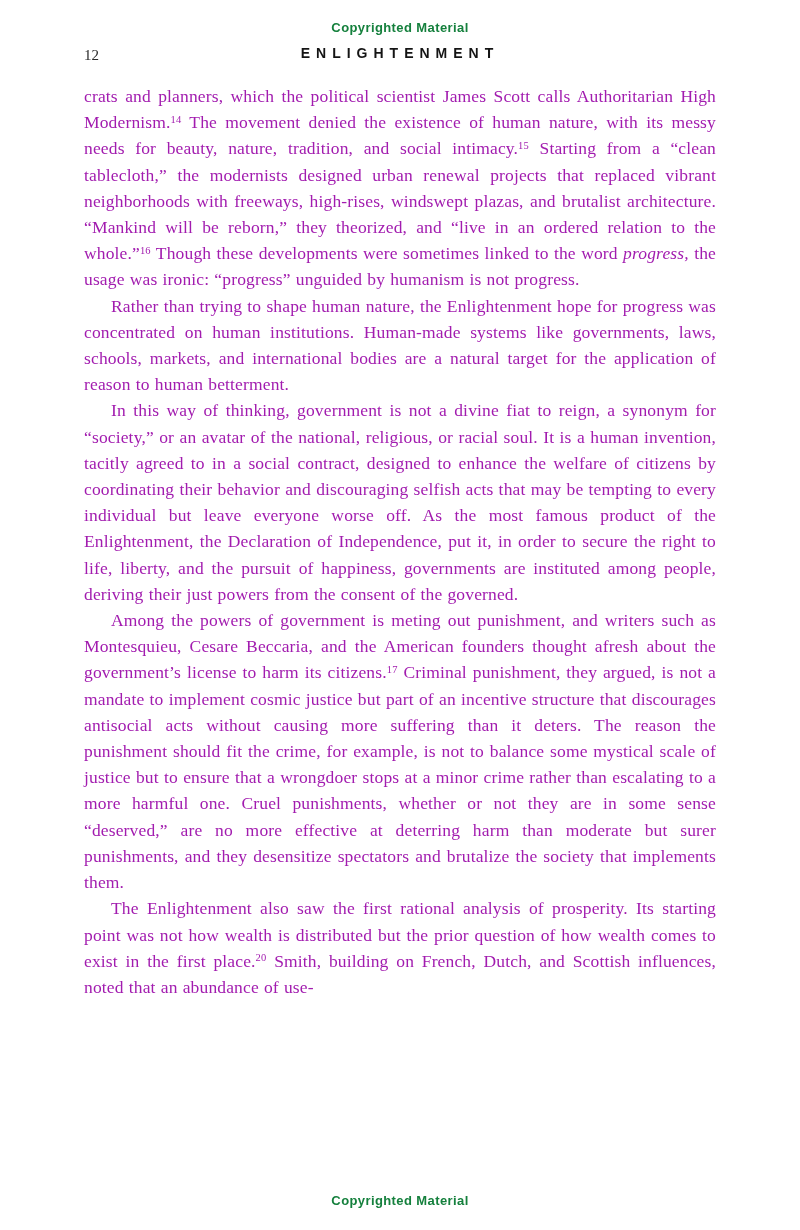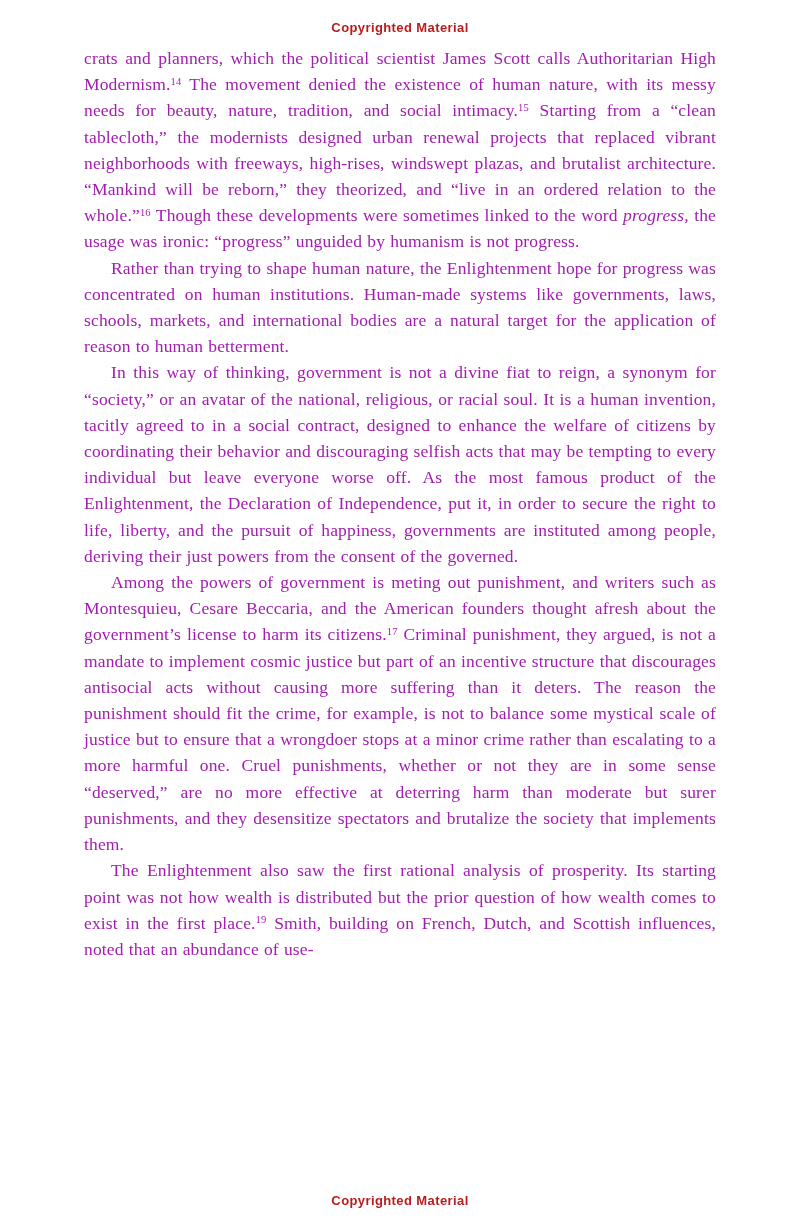--- a/index.html
+++ b/index.html
@@ -17,21 +17,21 @@
     font-family: "Liberation Serif", serif;
     color: #1c1c1c;
     overflow: hidden;
   }
   .copyright {
     text-align: center;
     font-family: "Liberation Sans", sans-serif;
     font-size: 13px;
     font-weight: bold;
     letter-spacing: 0.4px;
-    color: #b91c1c;
+    color: #15803d;
   }
   .copyright.top {
     margin: 0 0 10px 0;
   }
   .copyright.bottom {
     position: absolute;
     bottom: 22px;
     left: 0;
     right: 0;
   }
@@ -82,23 +82,27 @@
   .para i {
     font-style: italic;
   }
 </style>
 </head>
 <body>
 
 <div class="page">
   <div class="copyright top">Copyrighted Material</div>
 
+  <div class="page-header">
+    <span class="pagenum">12</span>
+    <span class="running-title">ENLIGHTENMENT</span>
+  </div>
 
   <div class="body-text">
       <p class="para"><span>crats and planners, which the political scientist James Scott calls Authoritarian High Modernism.</span><sup>14</sup><span> The movement denied the existence of human nature, with its messy needs for beauty, nature, tradition, and social intimacy.</span><sup>15</sup><span> Starting from a “clean tablecloth,” the modernists designed urban renewal projects that replaced vibrant neighborhoods with freeways, high-rises, windswept plazas, and brutalist architecture. “Mankind will be reborn,” they theorized, and “live in an ordered relation to the whole.”</span><sup>16</sup><span> Though these developments were sometimes linked to the word </span><i>progress,</i><span> the usage was ironic: “progress” unguided by humanism is not progress.</span></p>
       <p class="para indent"><span>Rather than trying to shape human nature, the Enlightenment hope for progress was concentrated on human institutions. Human-made systems like governments, laws, schools, markets, and international bodies are a natural target for the application of reason to human betterment.</span></p>
       <p class="para indent"><span>In this way of thinking, government is not a divine fiat to reign, a synonym for “society,” or an avatar of the national, religious, or racial soul. It is a human invention, tacitly agreed to in a social contract, designed to enhance the welfare of citizens by coordinating their behavior and discouraging selfish acts that may be tempting to every individual but leave everyone worse off. As the most famous product of the Enlightenment, the Declaration of Independence, put it, in order to secure the right to life, liberty, and the pursuit of happiness, governments are instituted among people, deriving their just powers from the consent of the governed.</span></p>
       <p class="para indent"><span>Among the powers of government is meting out punishment, and writers such as Montesquieu, Cesare Beccaria, and the American founders thought afresh about the government’s license to harm its citizens.</span><sup>17</sup><span> Criminal punishment, they argued, is not a mandate to implement cosmic justice but part of an incentive structure that discourages antisocial acts without causing more suffering than it deters. The reason the punishment should fit the crime, for example, is not to balance some mystical scale of justice but to ensure that a wrongdoer stops at a minor crime rather than escalating to a more harmful one. Cruel punishments, whether or not they are in some sense “deserved,” are no more effective at deterring harm than moderate but surer punishments, and they desensitize spectators and brutalize the society that implements them.</span></p>
-      <p class="para indent"><span>The Enlightenment also saw the first rational analysis of prosperity. Its starting point was not how wealth is distributed but the prior question of how wealth comes to exist in the first place.</span><sup>19</sup><span> Smith, building on French, Dutch, and Scottish influences, noted that an abundance of use-</span></p>
+      <p class="para indent"><span>The Enlightenment also saw the first rational analysis of prosperity. Its starting point was not how wealth is distributed but the prior question of how wealth comes to exist in the first place.</span><sup>20</sup><span> Smith, building on French, Dutch, and Scottish influences, noted that an abundance of use-</span></p>
     </div>
 
   <div class="copyright bottom">Copyrighted Material</div>
 </div>
 
 </body></html>

